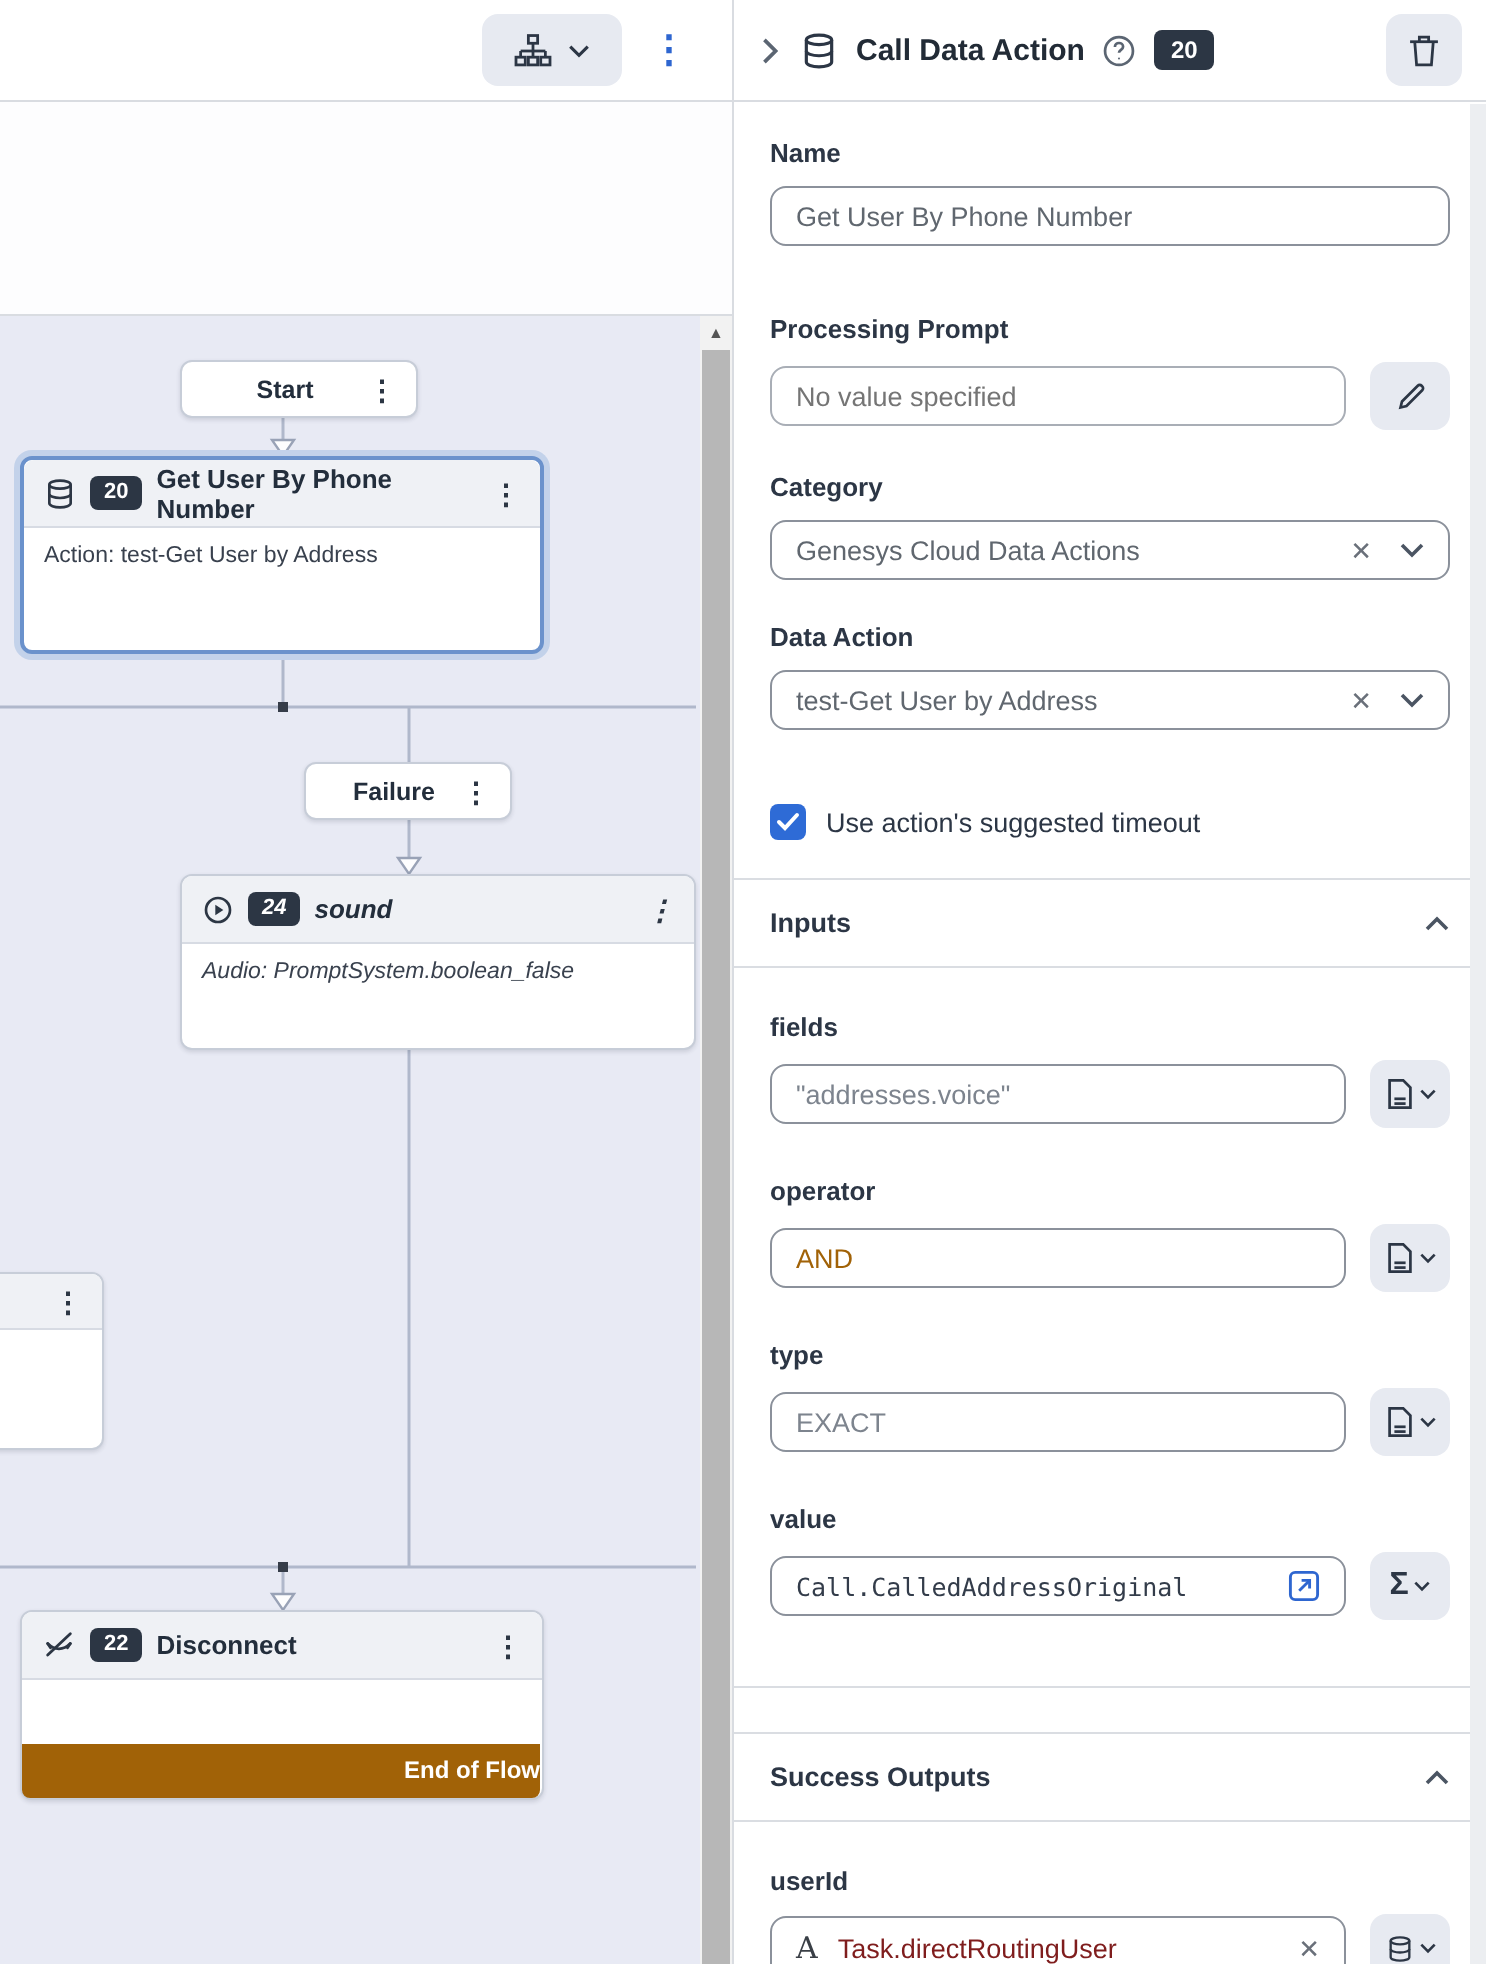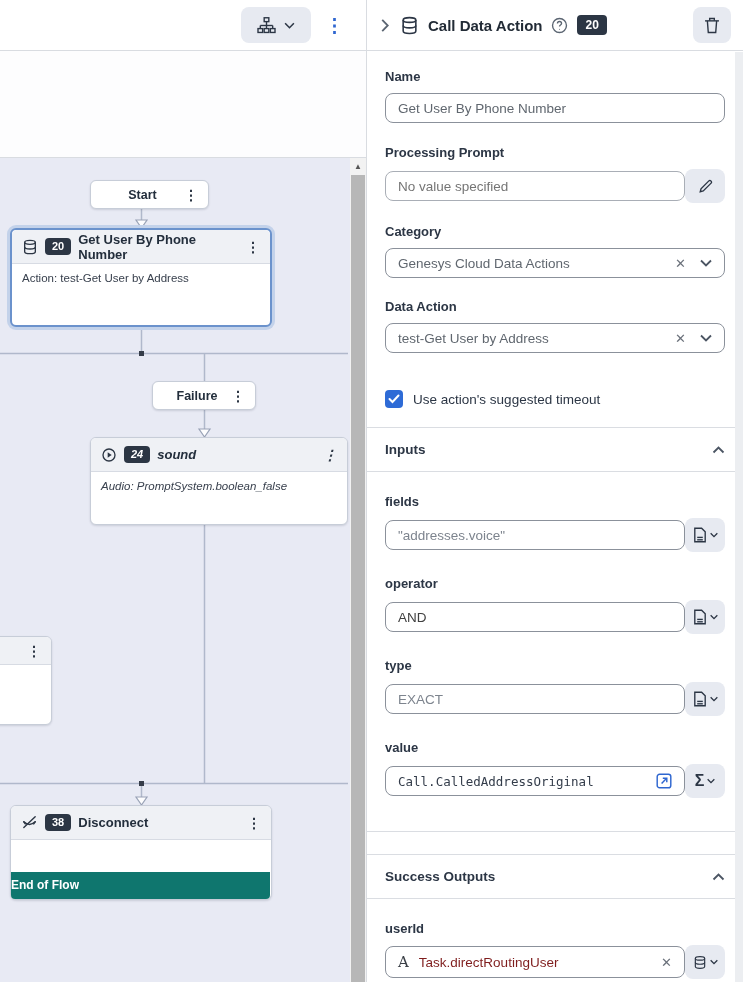--- a/index.html
+++ b/index.html
@@ -27,22 +27,22 @@
     background:#eff1f5; border-bottom:1px solid #d7dbe3; border-radius:5px 5px 0 0;
     font-weight:bold; font-size:13px; color:#232e3c; }
   .node-body { padding:8px 10px; font-size:11.5px; color:#39414e; }
   .badge { background:#2c3644; color:#fff; border-radius:4px; font-size:11px; font-weight:bold;
     padding:3px 7px; line-height:1; }
   .kebab { margin-left:auto; color:#2c3644; font-size:14px; font-weight:bold; line-height:1; cursor:pointer; }
   .pill { display:flex; align-items:center; height:29px; padding:0 10px; font-weight:bold;
     font-size:12.5px; color:#232e3c; }
   .pill .lbl { flex:1; text-align:center; }
   .selected { border:2px solid #6b92cc; box-shadow:0 0 0 3px #c3d2ea; }
-  .node-footer { position:absolute; left:0; right:1px; bottom:0; height:27px; background:#0f766e;
-    color:#fff; font-weight:bold; font-size:12px; text-align:left; line-height:27px;
+  .node-footer { position:absolute; left:0; right:1px; bottom:0; height:27px; background:#a16207;
+    color:#fff; font-weight:bold; font-size:12px; text-align:right; line-height:27px;
     border-radius:0 0 4px 4px; }
 
   
   .v-scroll { position:absolute; right:0; top:0; width:16px; height:824px; background:#f2f2f2; z-index:3; }
   .v-scroll .arrow { height:17px; display:flex; align-items:center; justify-content:center;
     font-size:8px; color:#555; cursor:pointer; }
   .v-scroll .thumb { position:absolute; left:1px; top:17px; width:14px; height:807px;
     background:#b7b7b7; cursor:grab; }
 
   
@@ -53,21 +53,21 @@
     gap:9px; padding:0 12px 0 14px; }
   .panel-title { font-weight:bold; font-size:15px; color:#222b36; }
   .icon-btn { width:38px; height:36px; background:#e7eaf1; border:none; border-radius:8px;
     display:flex; align-items:center; justify-content:center; cursor:pointer; }
   .panel-body { padding:18px 18px 0 18px; }
   .fld-label { font-weight:bold; font-size:13px; color:#2c3645; margin-bottom:9px; }
   .tbox { width:100%; height:30px; border:1.5px solid #8b919b; border-radius:8px; background:#fff;
     padding:0 12px; font-size:13.5px; color:#60676f; font-family:"Liberation Sans",sans-serif;
     display:flex; align-items:center; }
   input.tbox { outline:none; }
-  .row { display:flex; align-items:center; gap:0; }
+  .row { display:flex; align-items:center; gap:12px; }
   .row .tbox { flex:1; }
   .sel-icons { margin-left:auto; display:flex; align-items:center; gap:14px; }
   .x-clear { color:#6a707a; font-size:13px; cursor:pointer; line-height:1; }
   .side-btn { width:40px; height:34px; background:#e7eaf1; border:none; border-radius:8px;
     display:flex; align-items:center; justify-content:center; gap:3px; cursor:pointer; flex:none; }
   .checkbox-row { display:flex; align-items:center; gap:10px; margin-top:37px; }
   .checkbox { width:18px; height:18px; background:#2e6bd6; border-radius:4px; display:flex;
     align-items:center; justify-content:center; cursor:pointer; }
   .checkbox-label { font-size:13.5px; color:#2c3645; }
   .divider { height:1px; background:#dadde2; margin:0; }
@@ -183,21 +183,21 @@
 
     <div class="node" style="left:10px; top:647px; width:262px; height:95px;">
       <div class="node-header">
         <span>
           <svg width="17" height="17" viewBox="0 0 24 24" fill="none" stroke="#2c3644" stroke-width="2" stroke-linecap="round">
             <path d="M4 11c5 5 11 5 16 0"></path>
             <path d="M4 11l2 3M20 11l-2 3"></path>
             <line x1="4" y1="19" x2="20" y2="4"></line>
           </svg>
         </span>
-        <span class="badge">38</span>
+        <span class="badge">22</span>
         <span>Disconnect</span>
         <span class="kebab">⋮</span>
       </div>
       <div class="node-footer">End of Flow</div>
     </div>
 
     <div class="v-scroll">
       <div class="arrow">▲</div>
       <div class="thumb"></div>
     </div>
@@ -237,21 +237,21 @@
         </svg>
       </span>
     </button>
   </div>
   <div class="panel-scroll-track"></div>
 
   <div class="panel-body">
     <div class="fld-label">Name</div>
     <input class="tbox" value="Get User By Phone Number" style="">
 
-    <div class="fld-label" style="margin-top:22px;">Processing Prompt</div>
+    <div class="fld-label" style="margin-top:34px;">Processing Prompt</div>
     <div class="row">
       <input class="tbox" style="border-color: rgb(169, 174, 182); color: rgb(138, 144, 153);" placeholder="No value specified">
       <button class="side-btn">
         <span>
           <svg width="15" height="15" viewBox="0 0 20 20" fill="none" stroke="#2c3645" stroke-width="1.8">
             <path d="M3 17l1-4L14.5 2.5a1.8 1.8 0 0 1 2.6 0l.4.4a1.8 1.8 0 0 1 0 2.6L7 16l-4 1z"></path>
           </svg>
         </span>
       </button>
     </div>
@@ -319,21 +319,21 @@
         <span>
           <svg width="8" height="6" viewBox="0 0 12 8" fill="none" stroke="#2c3645" stroke-width="2">
               <polyline points="1,1.5 6,6.5 11,1.5"></polyline>
             </svg>
         </span>
       </button>
     </div>
 
     <div class="fld-label" style="margin-top:24px;">operator</div>
     <div class="row">
-      <input class="tbox" style="color: #404040;" value="AND">
+      <input class="tbox" style="color: #a16207;" value="AND">
       <button class="side-btn">
         <span>
           <svg width="14" height="16" viewBox="0 0 16 20" fill="none" stroke="#2c3645" stroke-width="1.7">
             <path d="M1.5 1.5h8.5l4.5 4.5v12.5h-13z"></path>
               <line x1="4.5" y1="13" x2="11.5" y2="13"></line>
               <line x1="4.5" y1="16" x2="11.5" y2="16"></line>
           </svg>
         </span>
         <span>
           <svg width="8" height="6" viewBox="0 0 12 8" fill="none" stroke="#2c3645" stroke-width="2">

